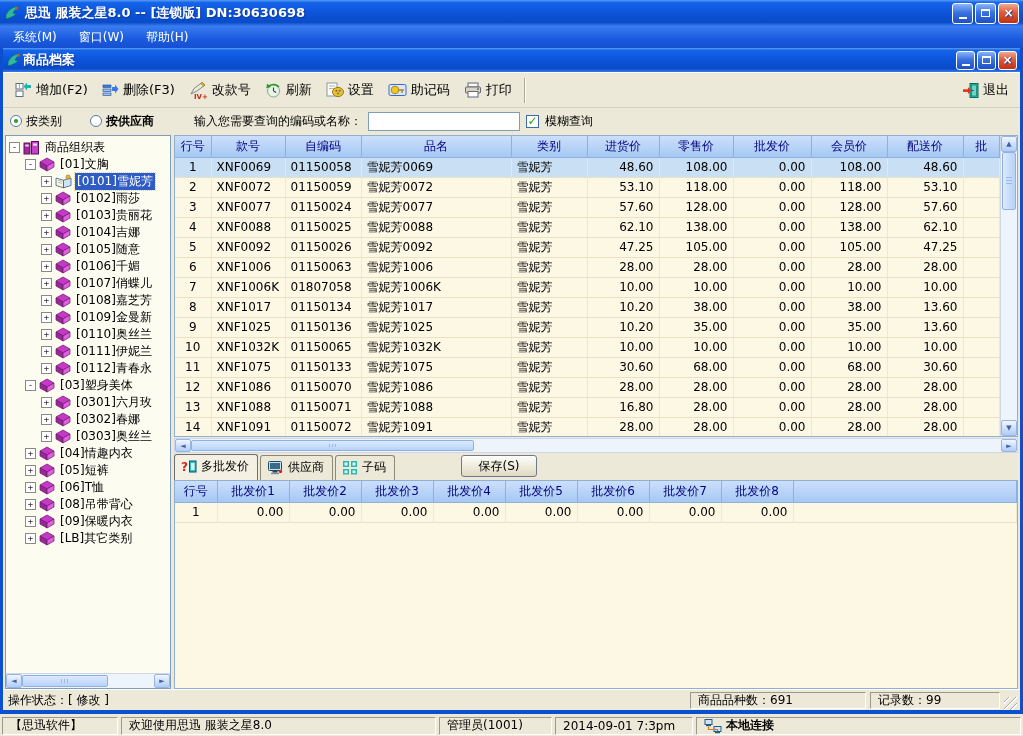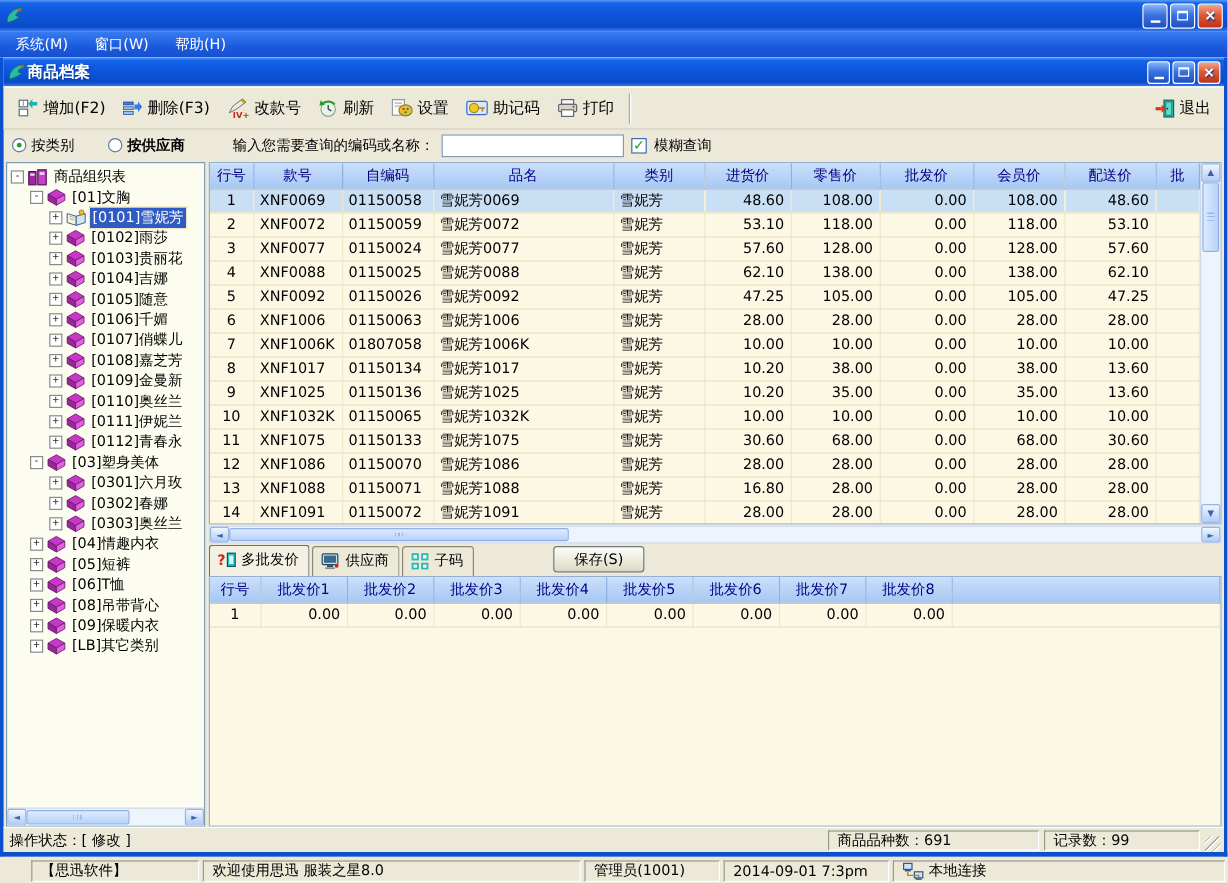--- a/index.html
+++ b/index.html
@@ -117,20 +117,21 @@
 
 <div class="app">
 
   <div class="titlebar">
     <span class="icon" id="app-logo">
         <svg width="16" height="16">
           <path d="M2 10 C5 3 12 1 15 2 C12 4 10 5.5 9 8 L12 9 C9 12 5 13 2 14 Z" fill="#2fb8a0" stroke="#0a6a58" stroke-width="0.6"></path>
           <circle cx="12.5" cy="3.5" r="1.3" fill="#e84818"></circle>
         </svg>
       </span>
+    <span>思迅 服装之星8.0 -- [连锁版] DN:30630698</span>
     <div class="win-btns">
       <div class="win-btn">
           <div class="glyph-min"></div>
         </div>
       <div class="win-btn">
           <div class="glyph-max"></div>
         </div>
       <div class="win-btn close">×</div>
     </div>
   </div>
@@ -873,33 +874,33 @@
     <div class="status-strip">
       <span class="status-op">操作状态：[ 修改 ]</span>
       <span class="sunken" style="width:176px">商品品种数：691</span>
       <span class="sunken" style="width:130px">记录数：99</span>
       <span class="grip"></span>
     </div>
 
   </div>
 
   <div class="app-statusbar" id="app-statusbar">
-      <div class="sunken" style="width: 140px; margin-left: 24px;">
+      <div class="sunken" style="width: 116px;">
         <span>【思迅软件】</span>
       </div>
       <div class="sunken" style="width: 315px;">
         <span>欢迎使用思迅 服装之星8.0</span>
       </div>
       <div class="sunken" style="width: 113px;">
         <span>管理员(1001)</span>
       </div>
       <div class="sunken" style="width: 138px;">
         <span>2014-09-01 7:3pm</span>
       </div>
-      <div class="sunken" style="flex: 1 1 0%;">
+      <div class="sunken" style="flex: 1 1 0%; font-weight: bold;">
         <span class="icon">
           <svg width="18" height="16">
             <rect x="1" y="1.5" width="7" height="5" fill="#cfe4f8" stroke="#2a5a8a"></rect>
             <rect x="2" y="7" width="5" height="1.2" fill="#2a5a8a"></rect>
             <rect x="10" y="8.5" width="7" height="5" fill="#cfe4f8" stroke="#2a5a8a"></rect>
             <rect x="11" y="14" width="5" height="1.2" fill="#2a5a8a"></rect>
             <path d="M4.5 8.6 L4.5 11.5 L13.5 11.5 L13.5 13" fill="none" stroke="#d08018" stroke-width="1.2"></path>
           </svg>
         </span>
         <span>本地连接</span>

